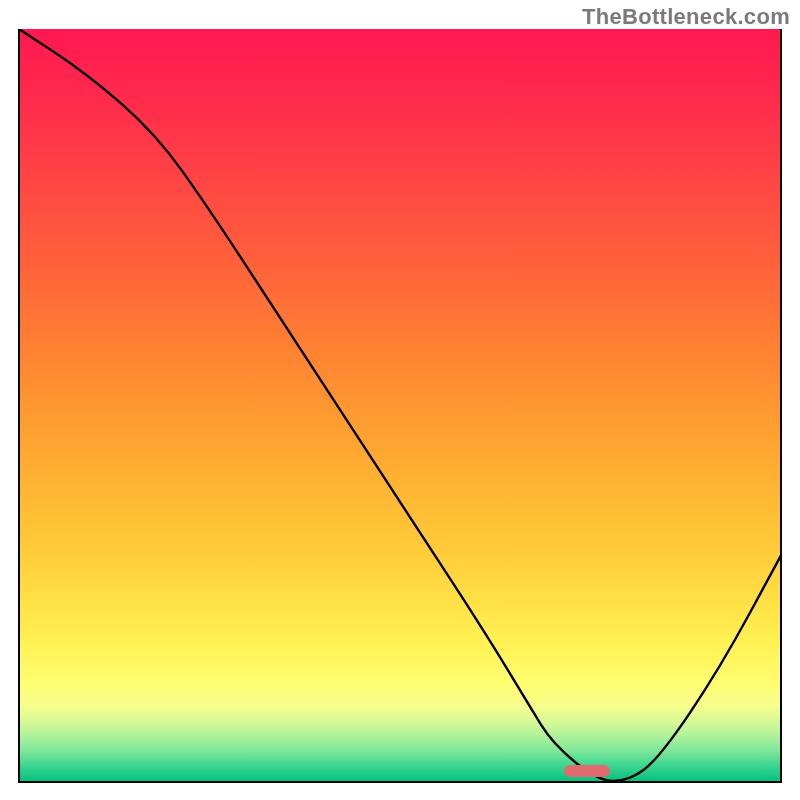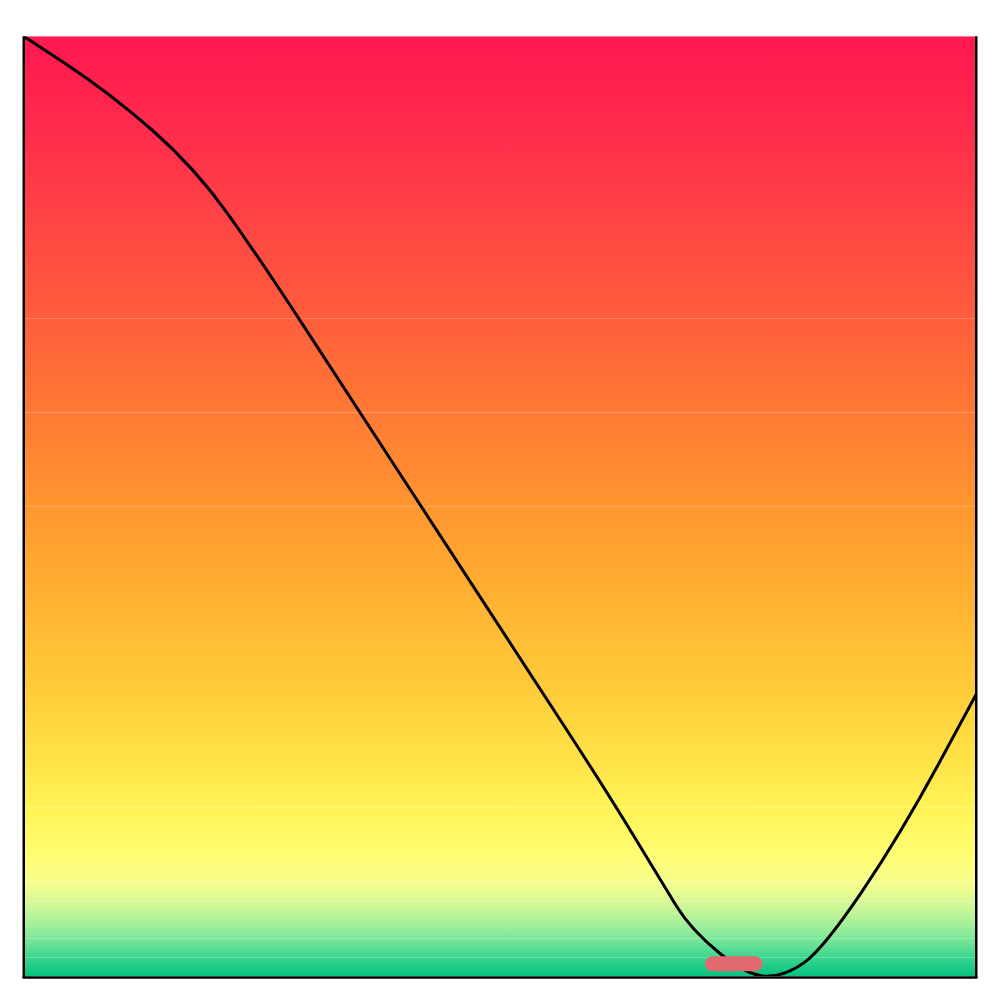--- a/index.html
+++ b/index.html
@@ -68,20 +68,21 @@
   }
   .axis.left   { left: 18px;  top: 29px;  width: 2px;  height: 753px; }
   .axis.bottom { left: 18px;  top: 781px; width: 764px; height: 2px; }
   .axis.right  { left: 780px; top: 29px;  width: 2px;  height: 753px; }
 </style>
 </head>
 <body>
 
 <div class="frame">
 
+  <div class="watermark">TheBottleneck.com</div>
 
   <div class="plot-area">
 
     <div class="gradient-layers" id="gradient-layers">
         <div class="grad-band" style="top: 0px; height: 75.7px; background: linear-gradient(rgb(255, 24, 80), rgb(255, 44, 76));"></div>
         <div class="grad-band" style="top: 75.2px; height: 75.7px; background: linear-gradient(rgb(255, 44, 76), rgb(255, 69, 68));"></div>
         <div class="grad-band" style="top: 150.4px; height: 75.7px; background: linear-gradient(rgb(255, 69, 68), rgb(255, 94, 60));"></div>
         <div class="grad-band" style="top: 225.6px; height: 75.7px; background: linear-gradient(rgb(255, 94, 60), rgb(255, 122, 52));"></div>
         <div class="grad-band" style="top: 300.8px; height: 75.7px; background: linear-gradient(rgb(255, 122, 52), rgb(255, 150, 48));"></div>
         <div class="grad-band" style="top: 376px; height: 75.7px; background: linear-gradient(rgb(255, 150, 48), rgb(255, 178, 50));"></div>

